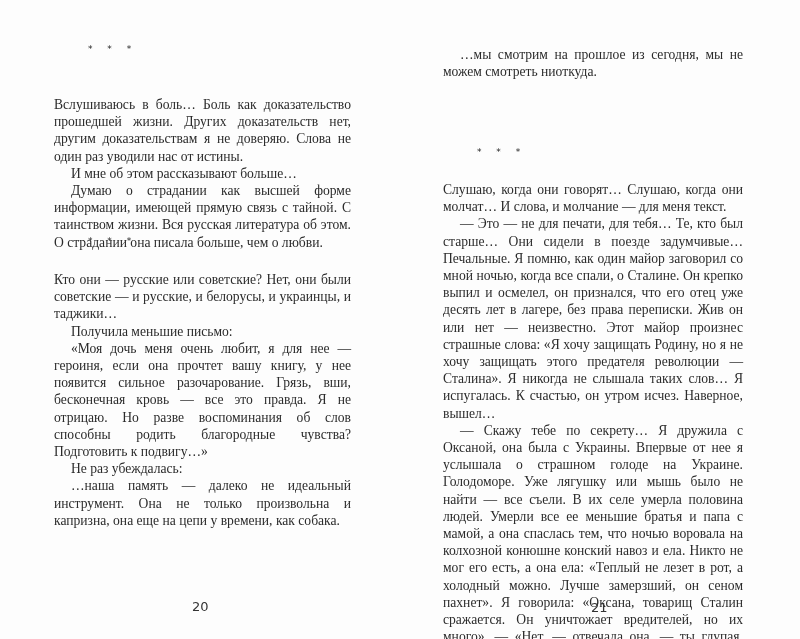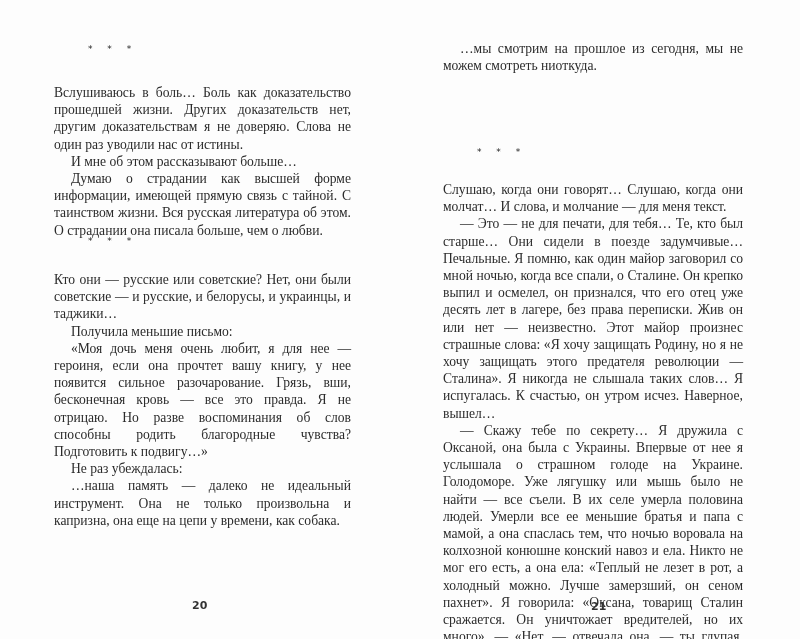--- a/index.html
+++ b/index.html
@@ -28,46 +28,46 @@
   .text-block p.noindent { text-indent: 0; }
   .stars {
     position: absolute;
     font-family: "DejaVu Sans", sans-serif;
     font-size: 9px; letter-spacing: 6px;
     color: #222;
   }
   .page-number {
     position: absolute;
     font-family: "DejaVu Sans", sans-serif;
-    font-weight: bold; font-size: 11px; color: #333;
+    font-weight: normal; font-size: 13px; color: #333;
   }
 </style>
 </head>
 <body>
 
 <div class="page left">
   <div class="stars" style="left:88px; top:44px;">* * *</div>
-  <div class="text-block" style="top:84px;">
+  <div class="text-block" style="top:96px;">
     <p class="noindent">Вслушиваюсь в боль… Боль как доказательство прошедшей жизни. Других доказательств нет, другим доказательствам я не доверяю. Слова не один раз уводили нас от истины.</p>
     <p>И мне об этом рассказывают больше…</p>
     <p>Думаю о страдании как высшей форме информации, имеющей прямую связь с тайной. С таинством жизни. Вся русская литература об этом. О страдании она писала больше, чем о любви.</p>
   </div>
   <div class="stars" style="left:88px; top:236px;">* * *</div>
   <div class="text-block" style="top:271px;">
     <p class="noindent">Кто они — русские или советские? Нет, они были советские — и русские, и белорусы, и украинцы, и таджики…</p>
     <p>Получила меньшие письмо:</p>
     <p>«Моя дочь меня очень любит, я для нее — героиня, если она прочтет вашу книгу, у нее появится сильное разочарование. Грязь, вши, бесконечная кровь — все это правда. Я не отрицаю. Но разве воспоминания об слов способны родить благородные чувства? Подготовить к подвигу…»</p>
     <p>Не раз убеждалась:</p>
     <p>…наша память — далеко не идеальный инструмент. Она не только произвольна и капризна, она еще на цепи у времени, как собака.</p>
   </div>
   <div class="page-number" style="left:192px; top:599px;">20</div>
 </div>
 
 <div class="page right">
-  <div class="text-block" style="top:40px;">
+  <div class="text-block" style="top:46px;">
     <p>…мы смотрим на прошлое из сегодня, мы не можем смотреть ниоткуда.</p>
   </div>
   <div class="stars" style="left:77px; top:147px;">* * *</div>
   <div class="text-block" style="top:181px;">
     <p class="noindent">Слушаю, когда они говорят… Слушаю, когда они молчат… И слова, и молчание — для меня текст.</p>
     <p>— Это — не для печати, для тебя… Те, кто был старше… Они сидели в поезде задумчивые… Печальные. Я помню, как один майор заговорил со мной ночью, когда все спали, о Сталине. Он крепко выпил и осмелел, он признался, что его отец уже десять лет в лагере, без права переписки. Жив он или нет — неизвестно. Этот майор произнес страшные слова: «Я хочу защищать Родину, но я не хочу защищать этого предателя революции — Сталина». Я никогда не слышала таких слов… Я испугалась. К счастью, он утром исчез. Наверное, вышел…</p>
     <p>— Скажу тебе по секрету… Я дружила с Оксаной, она была с Украины. Впервые от нее я услышала о страшном голоде на Украине. Голодоморе. Уже лягушку или мышь было не найти — все съели. В их селе умерла половина людей. Умерли все ее меньшие братья и папа с мамой, а она спаслась тем, что ночью воровала на колхозной конюшне конский навоз и ела. Никто не мог его есть, а она ела: «Теплый не лезет в рот, а холодный можно. Лучше замерзший, он сеном пахнет». Я говорила: «Оксана, товарищ Сталин сражается. Он уничтожает вредителей, но их много». — «Нет, — отвечала она, — ты глупая. Мой папа был учитель истории, он мне говорил: “Когда-нибудь товарищ Сталин ответит за свои преступления…”»</p>
   </div>
   <div class="page-number" style="left:191px; top:600px;">21</div>
 </div>

